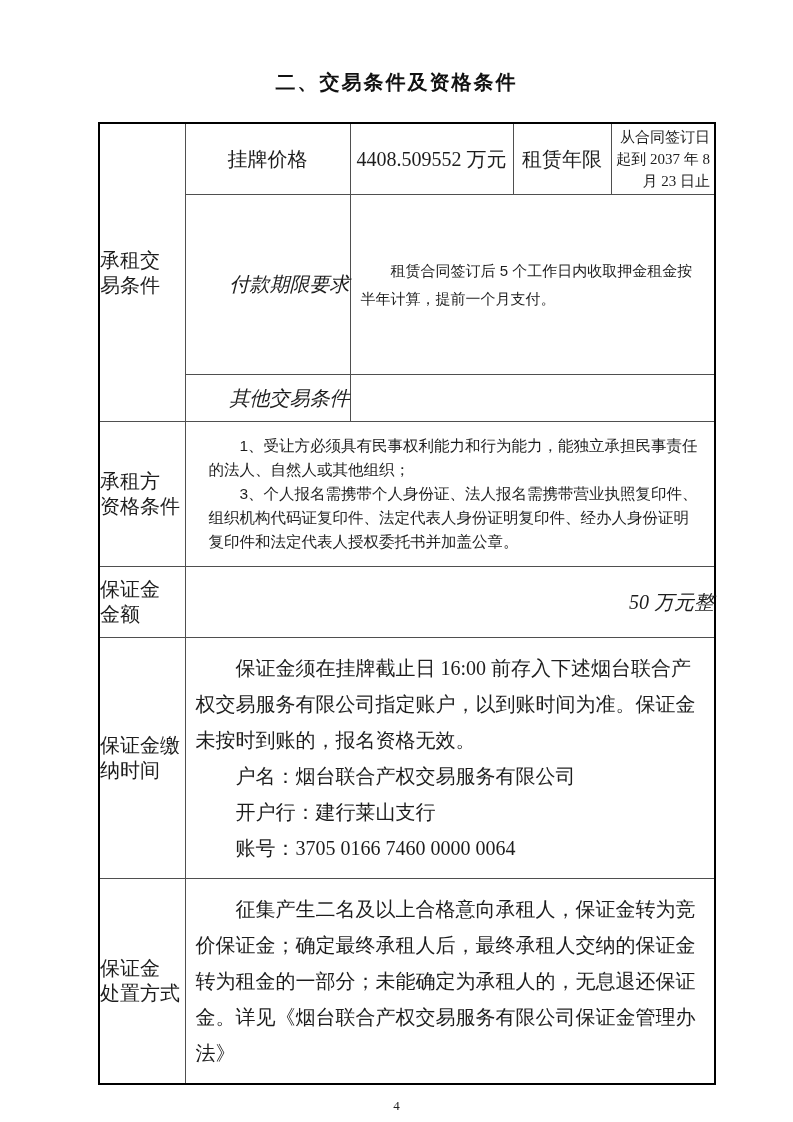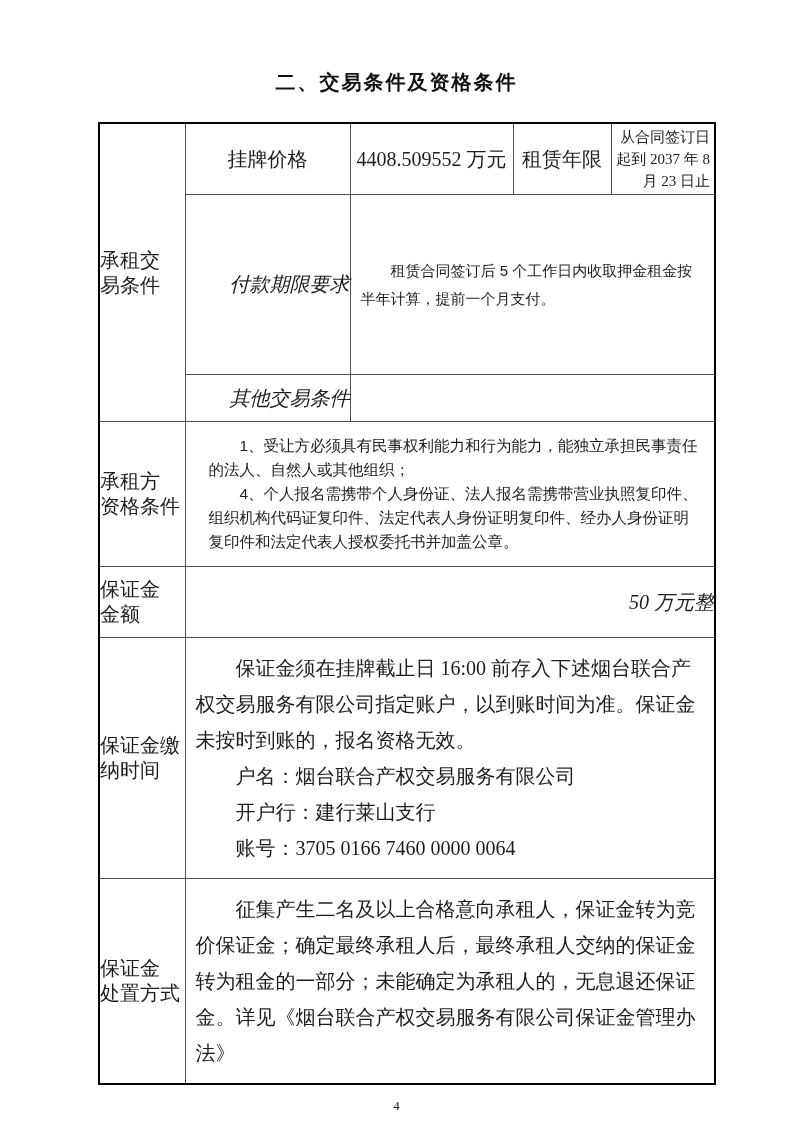--- a/index.html
+++ b/index.html
@@ -97,21 +97,21 @@
       <td class="content" colspan="3"></td>
     </tr>
 
     <tr style="height:120px">
       <td class="vlabel">
         <span>承租方</span><br>
         <span>资格条件</span>
       </td>
       <td class="content qual" colspan="4">
         <p class="indent lh24">1、受让方必须具有民事权利能力和行为能力，能独立承担民事责任的法人、自然人或其他组织；</p>
-        <p class="indent lh24">4、个人报名需携带个人身份证、法人报名需携带营业执照复印件、组织机构代码证复印件、法定代表人身份证明复印件、经办人身份证明复印件和法定代表人授权委托书并加盖公章。</p>
+        <p class="indent lh24">3、个人报名需携带个人身份证、法人报名需携带营业执照复印件、组织机构代码证复印件、法定代表人身份证明复印件、经办人身份证明复印件和法定代表人授权委托书并加盖公章。</p>
       </td>
     </tr>
 
     <tr style="height:71px">
       <td class="vlabel">
         <span>保证金</span><br>
         <span>金额</span>
       </td>
       <td class="center" colspan="4">50 万元整</td>
     </tr>

